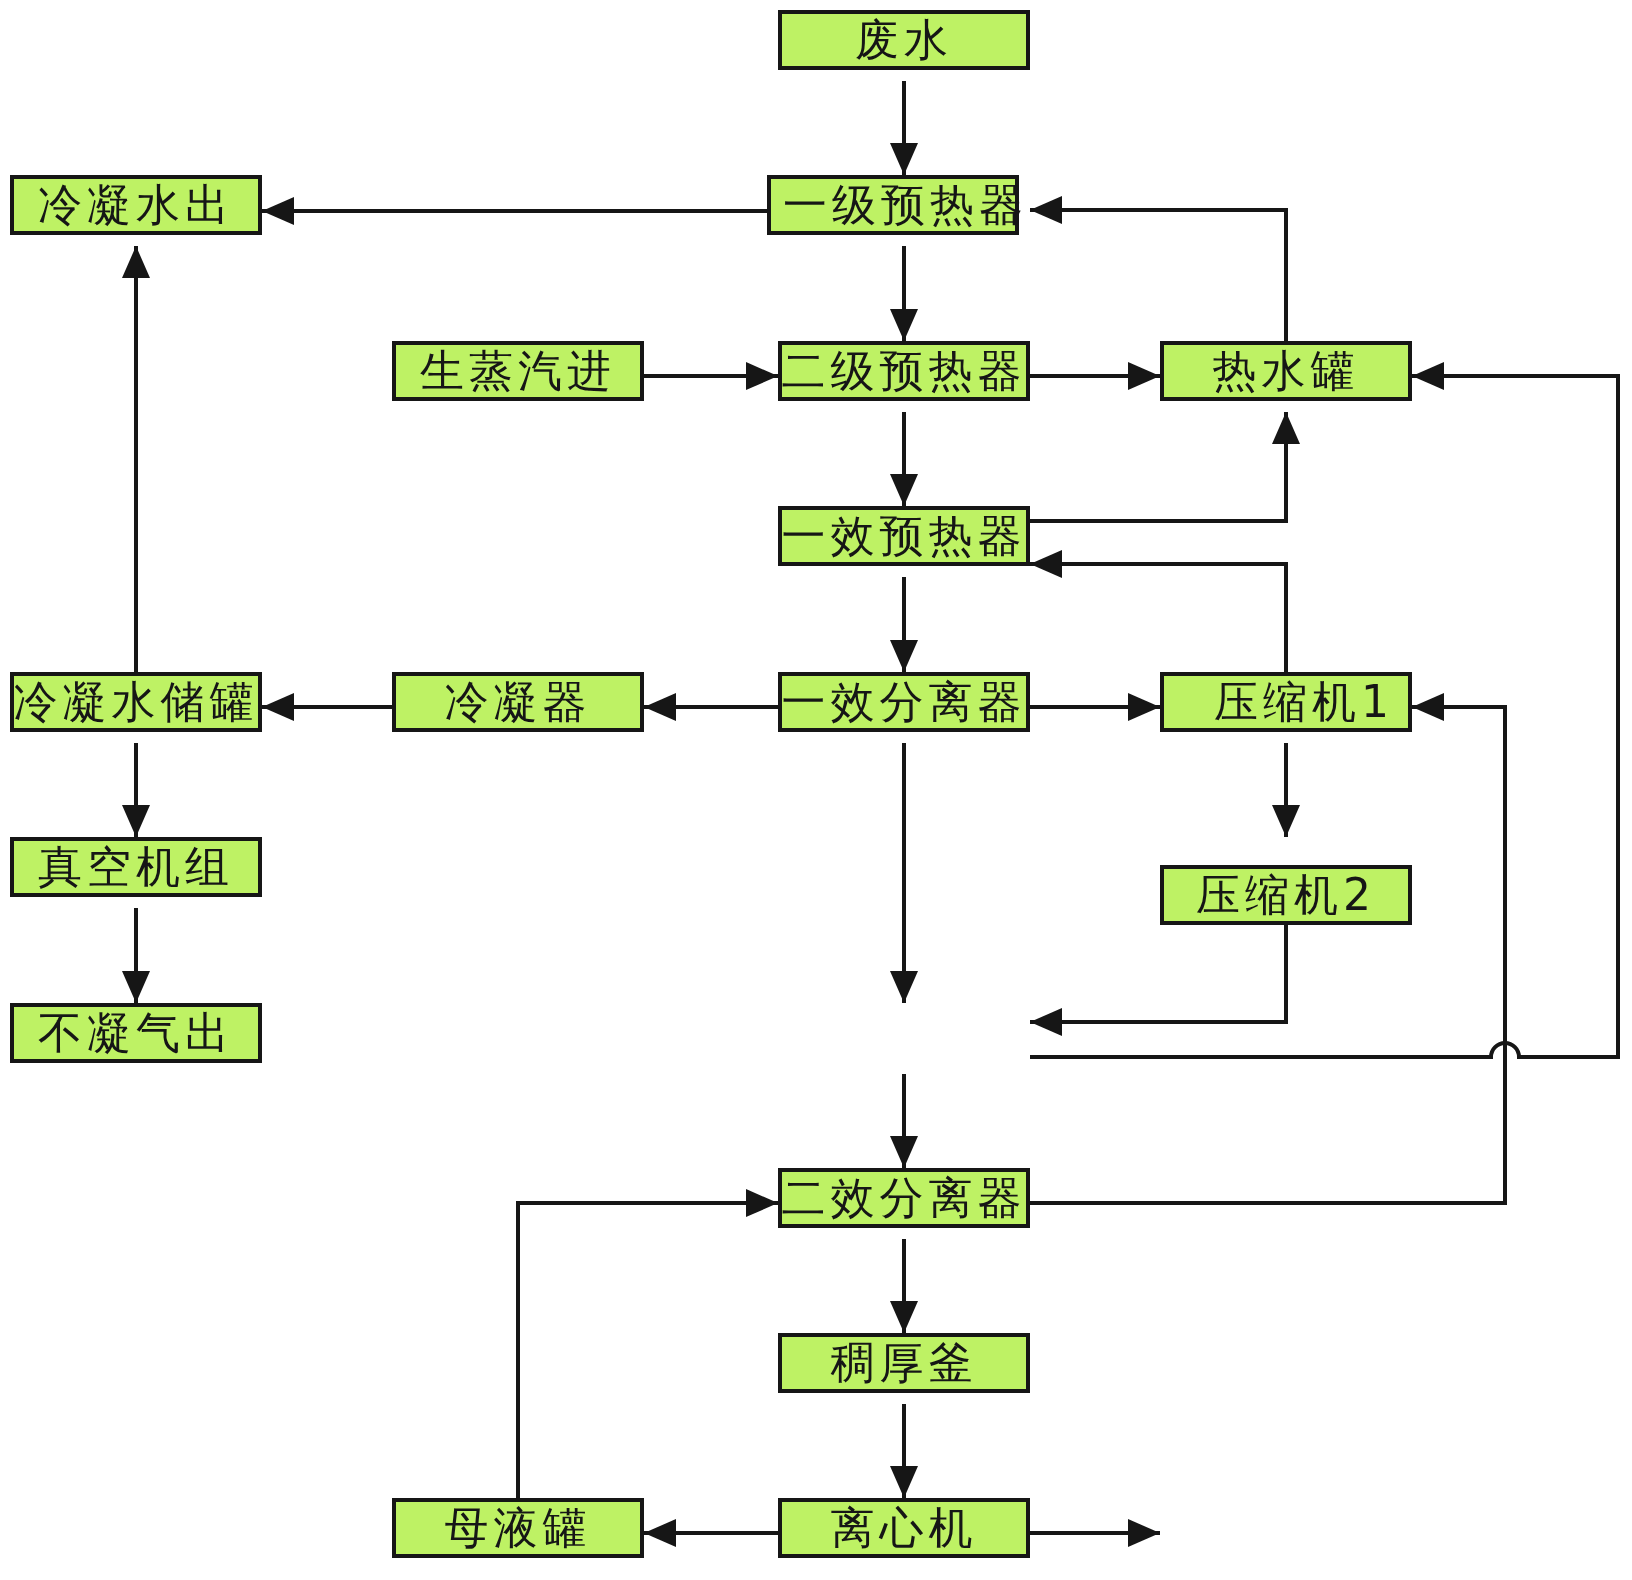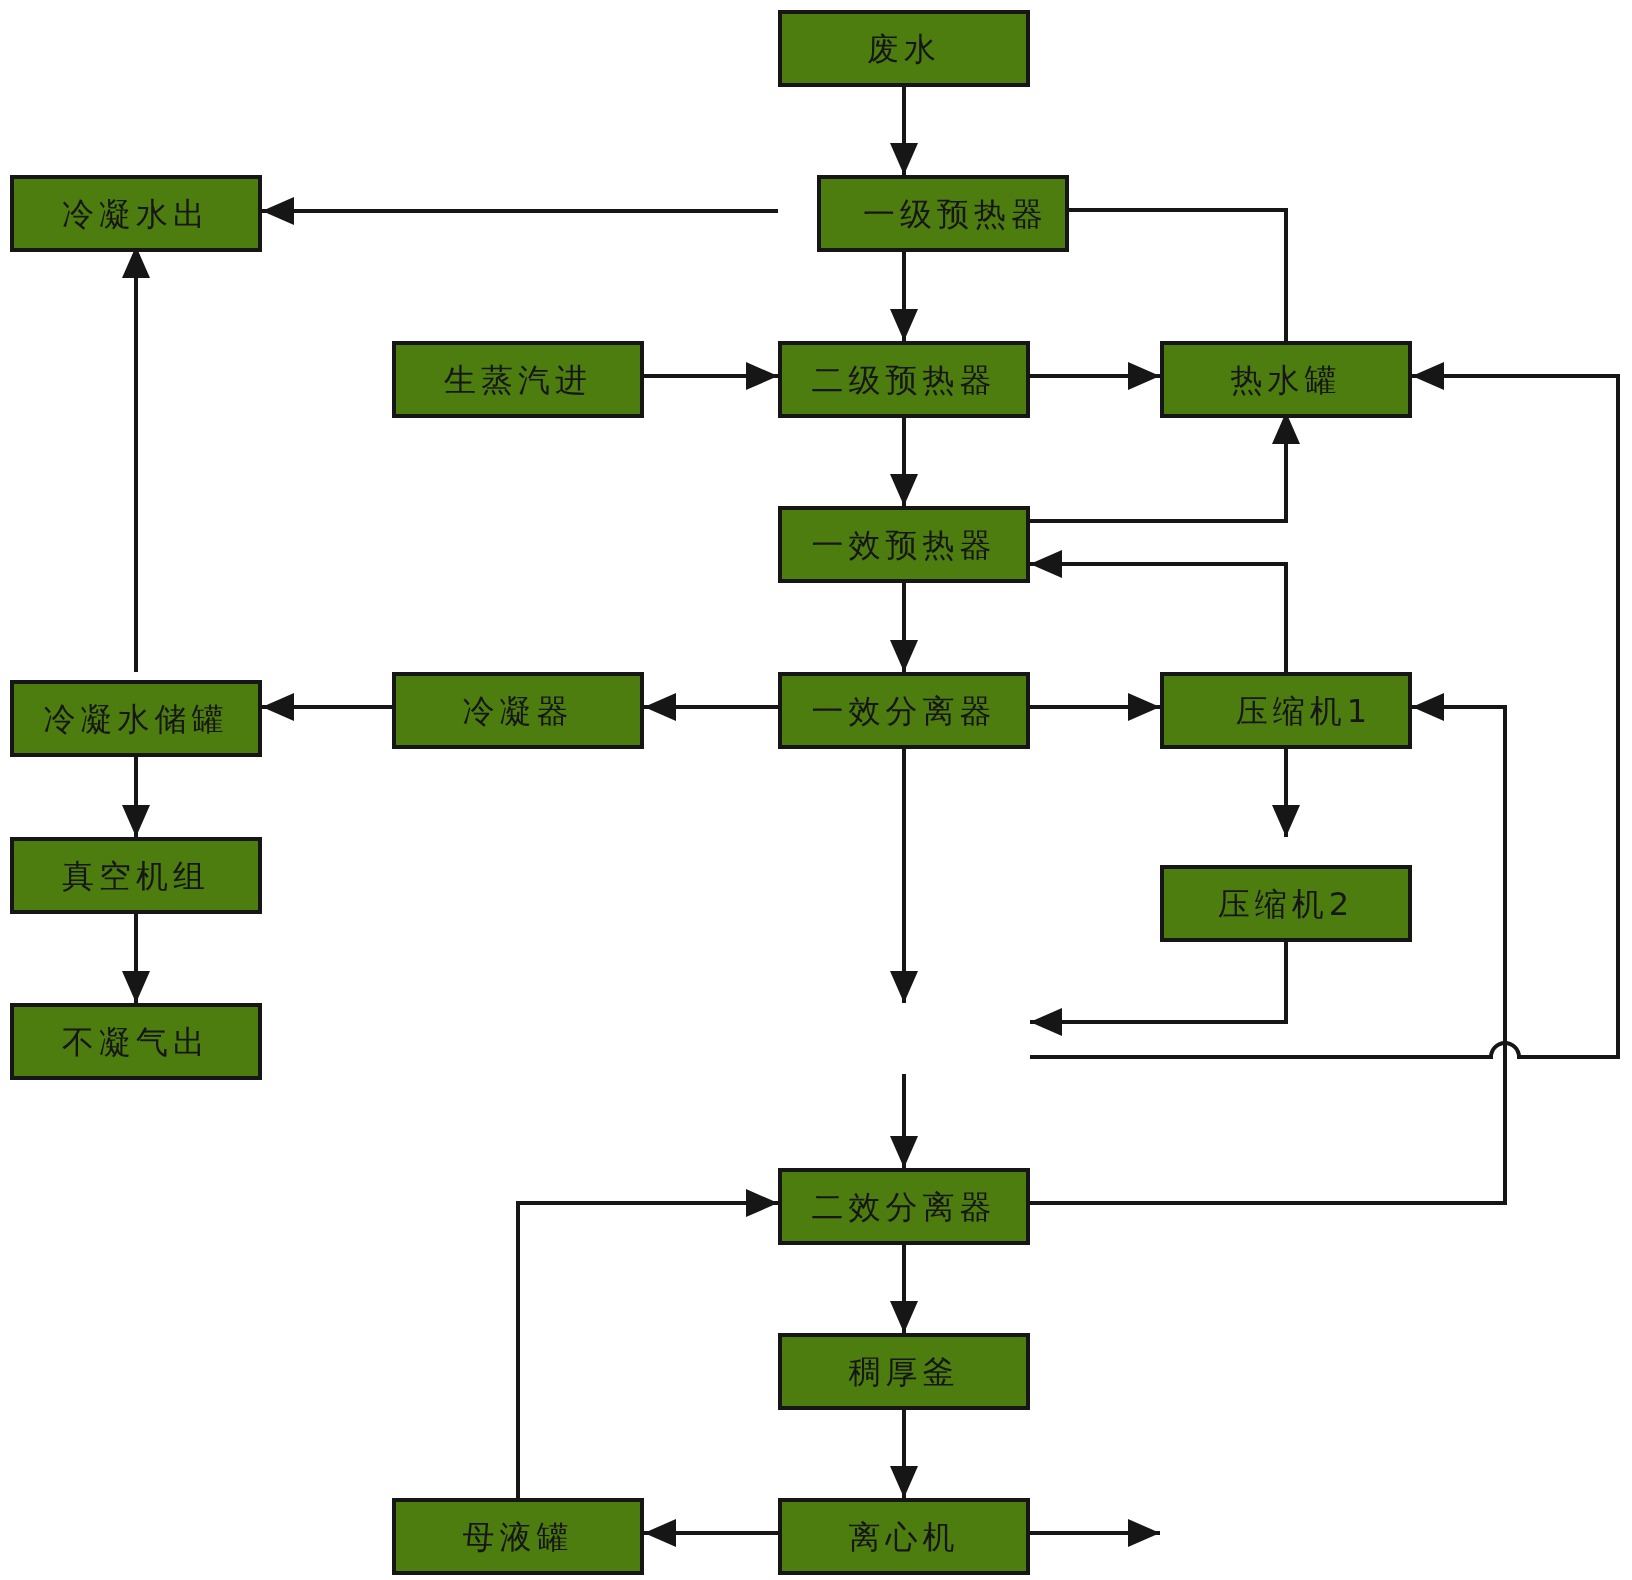--- a/index.html
+++ b/index.html
@@ -8,26 +8,26 @@
     width:1632px;height:1580px;
     background:#ffffff;
     font-family:"DejaVu Sans","Liberation Sans",sans-serif;
     overflow:hidden;
   }
   .connectors{position:absolute;left:0;top:0;width:1632px;height:1580px;}
   .connectors path{stroke:#161616;stroke-width:4;fill:none;}
   .connectors polygon{fill:#161616;stroke:none;}
   .node{
     position:absolute;
-    width:252px;height:77px;
+    width:252px;height:60px;
     box-sizing:border-box;
     border:4px solid #161616;
-    background:#4d7c0f;
+    background:#bef264;
     display:flex;align-items:center;justify-content:center;
-    font-size:32px;line-height:1;
+    font-size:44px;line-height:1;
     letter-spacing:5px;
     color:#161616;
     white-space:nowrap;
     z-index:2;
   }
 </style>
 </head>
 <body>
 
 <div class="canvas">
@@ -139,26 +139,26 @@
       <polygon points="1128,1519 1128,1547 1160,1533"></polygon>
     </g>
     <g>
       <path d="M518 1498 V1203 H778"></path>
       <polygon points="746,1189 746,1217 778,1203"></polygon>
     </g>
   </svg>
 
   <div class="node" style="left:778px;top:10px;">废水</div>
   <div class="node" style="left:10px;top:175px;">冷凝水出</div>
-  <div class="node" style="left:817px;top:175px;padding-left:25px;">一级预热器</div>
+  <div class="node" style="left:767px;top:175px;padding-left:25px;">一级预热器</div>
   <div class="node" style="left:392px;top:341px;">生蒸汽进</div>
   <div class="node" style="left:778px;top:341px;">二级预热器</div>
   <div class="node" style="left:1160px;top:341px;">热水罐</div>
   <div class="node" style="left:778px;top:506px;">一效预热器</div>
-  <div class="node" style="left:10px;top:672px;margin-top:8px;">冷凝水储罐</div>
+  <div class="node" style="left:10px;top:672px;">冷凝水储罐</div>
   <div class="node" style="left:392px;top:672px;">冷凝器</div>
   <div class="node" style="left:778px;top:672px;">一效分离器</div>
   <div class="node" style="left:1160px;top:672px;padding-left:36px;">压缩机1</div>
   <div class="node" style="left:10px;top:837px;">真空机组</div>
   <div class="node" style="left:1160px;top:837px;margin-top:28px;">压缩机2</div>
   <div class="node" style="left:10px;top:1003px;">不凝气出</div>
   <div class="node" style="left:778px;top:1168px;">二效分离器</div>
   <div class="node" style="left:778px;top:1333px;">稠厚釜</div>
   <div class="node" style="left:392px;top:1498px;">母液罐</div>
   <div class="node" style="left:778px;top:1498px;">离心机</div>

